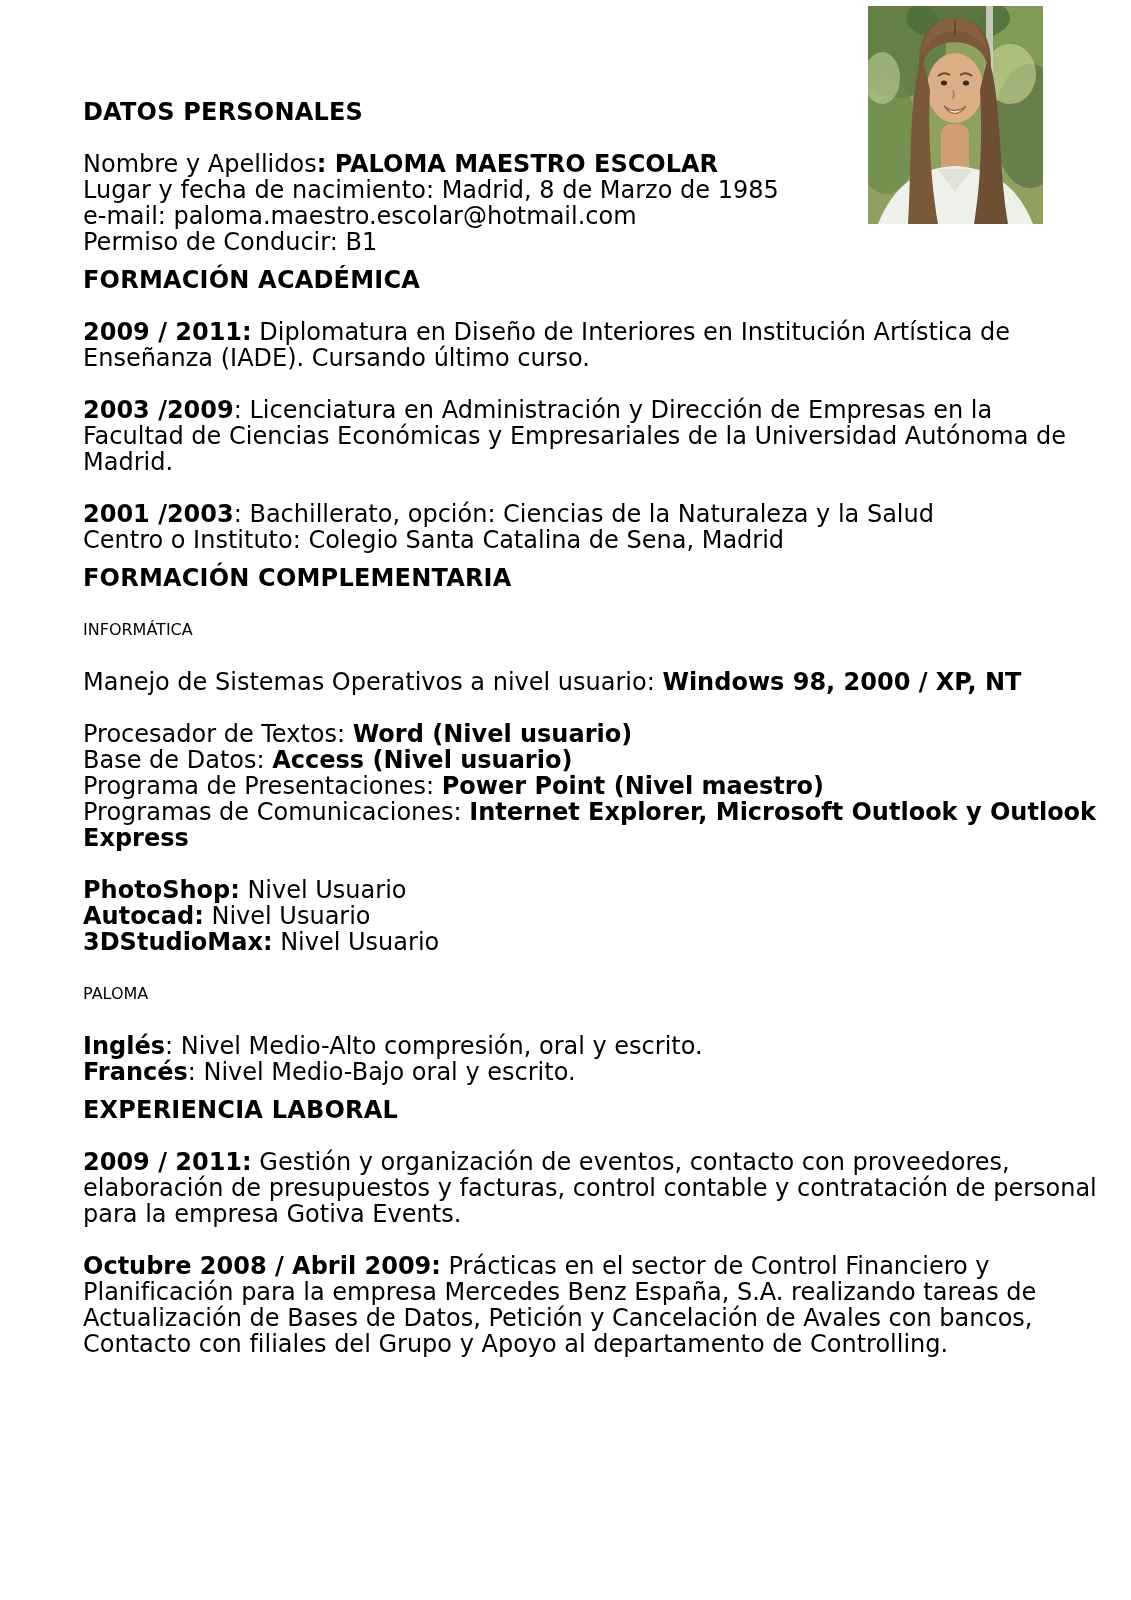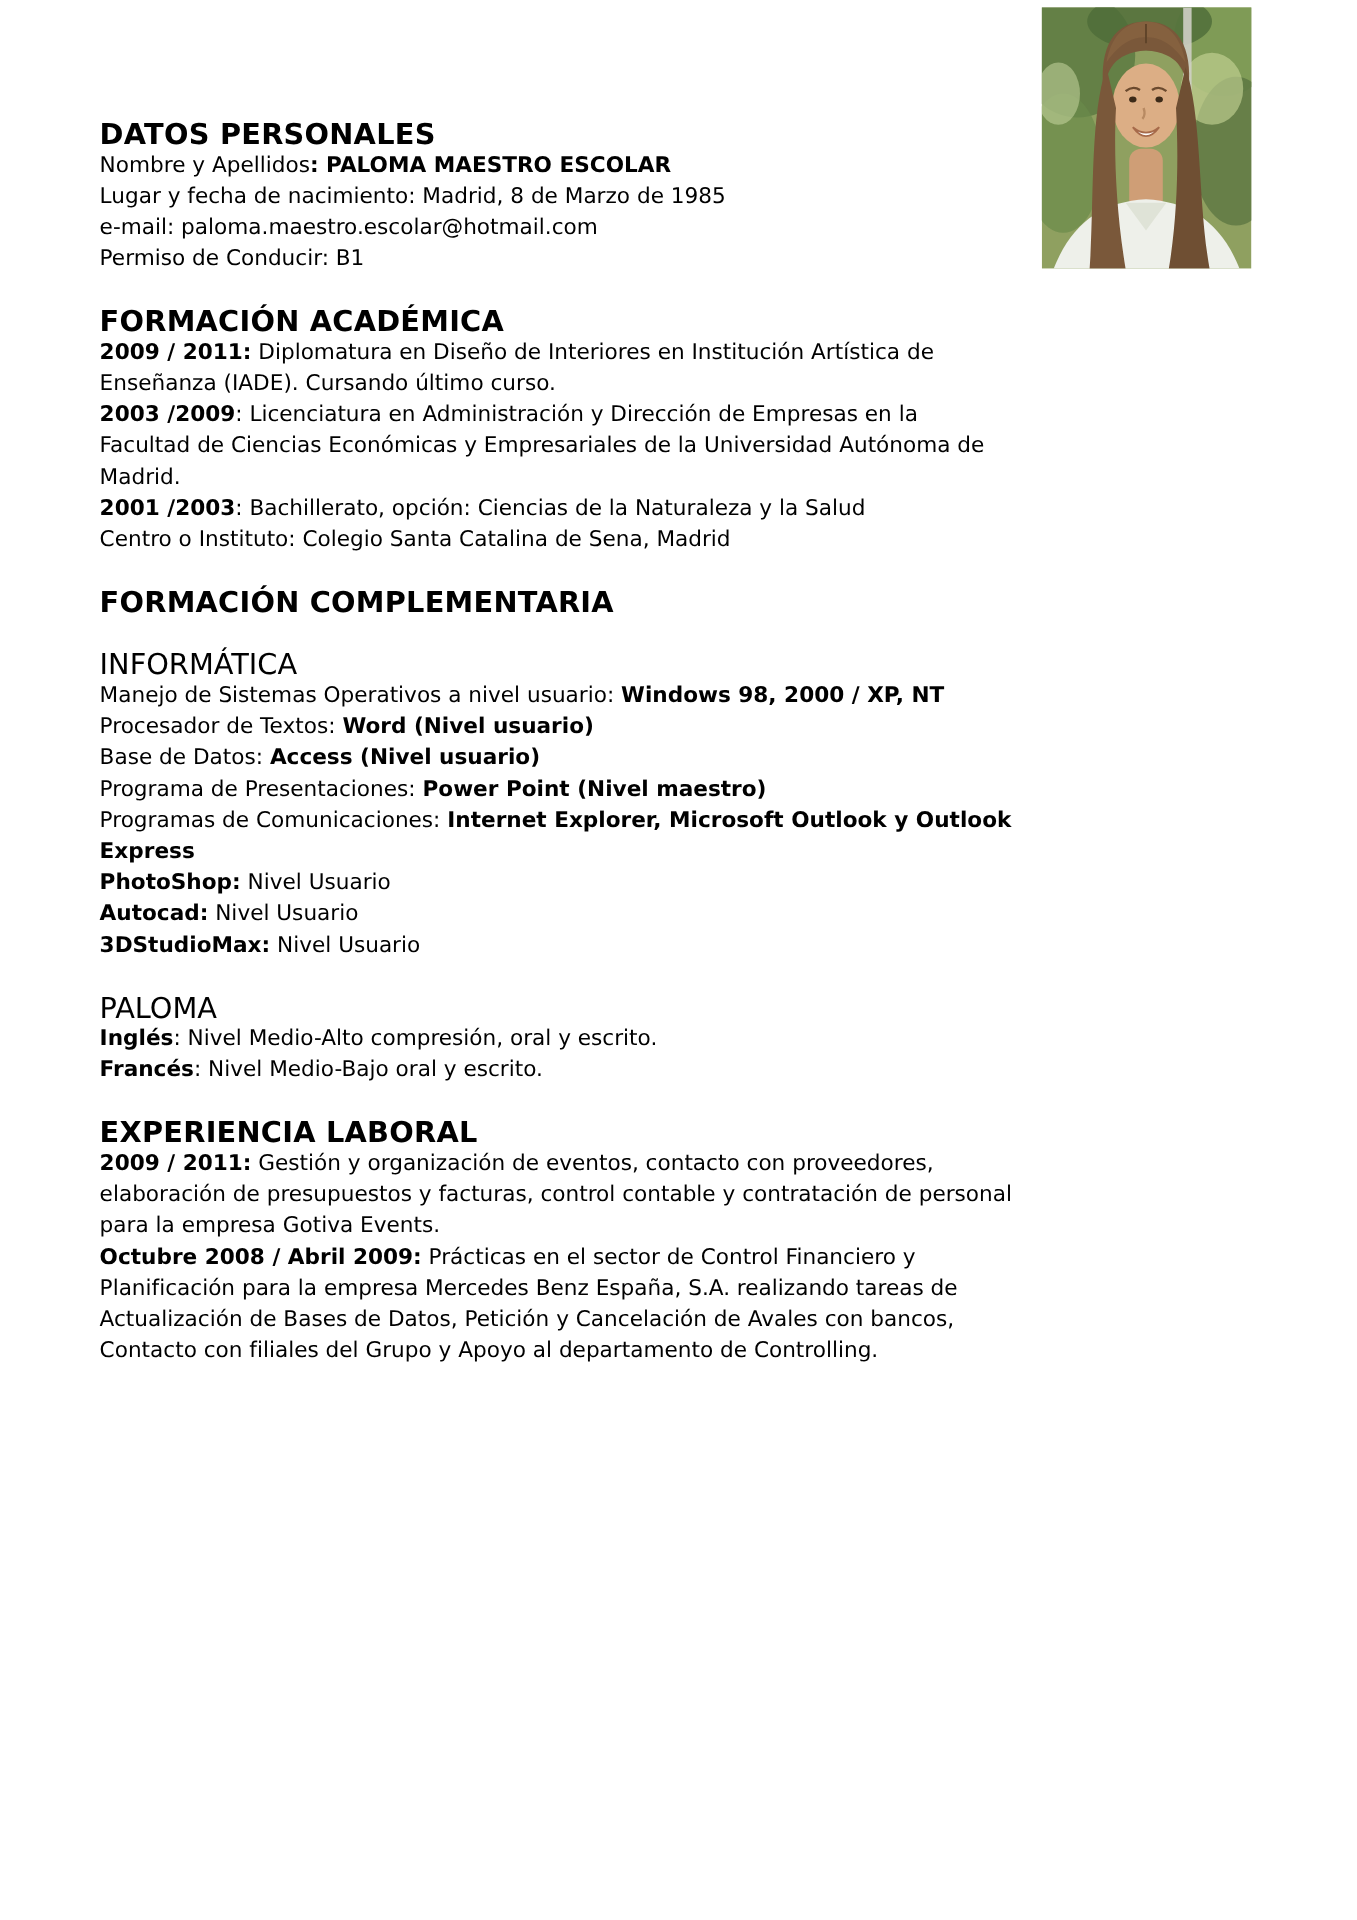--- a/index.html
+++ b/index.html
@@ -30,32 +30,33 @@
     position: absolute;
     left: 83px;
     top: 99px;
     width: 980px;
   }
   .heading {
     font-size: 24px;
     font-weight: bold;
     line-height: 26px;
     letter-spacing: 0.2px;
-    margin-top: 26px;
+    margin-top: 12px;
     white-space: nowrap;
   }
   .sub {
-    font-size: 24px;
+    font-size: 16px;
     line-height: 26px;
     margin-top: 26px;
     white-space: nowrap;
   }
   .para {
-    font-size: 18px;
+    font-size: 24px;
     line-height: 26px;
+    margin-top: 26px;
   }
   .content > div:first-child { margin-top: 0; }
   .line {
     white-space: nowrap;
     line-height: 26px;
   }
   .b { font-weight: bold; }
 </style>
 </head>
 <body>

